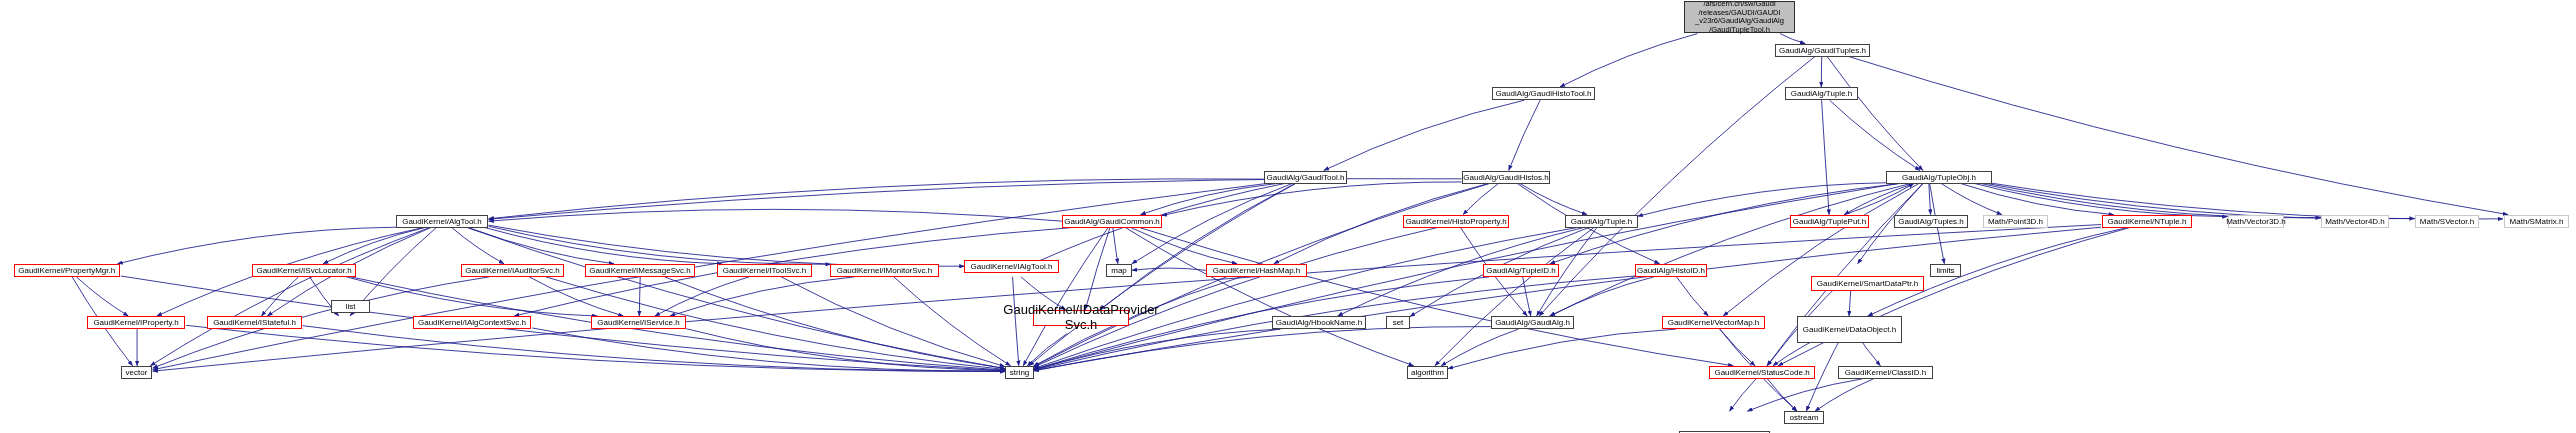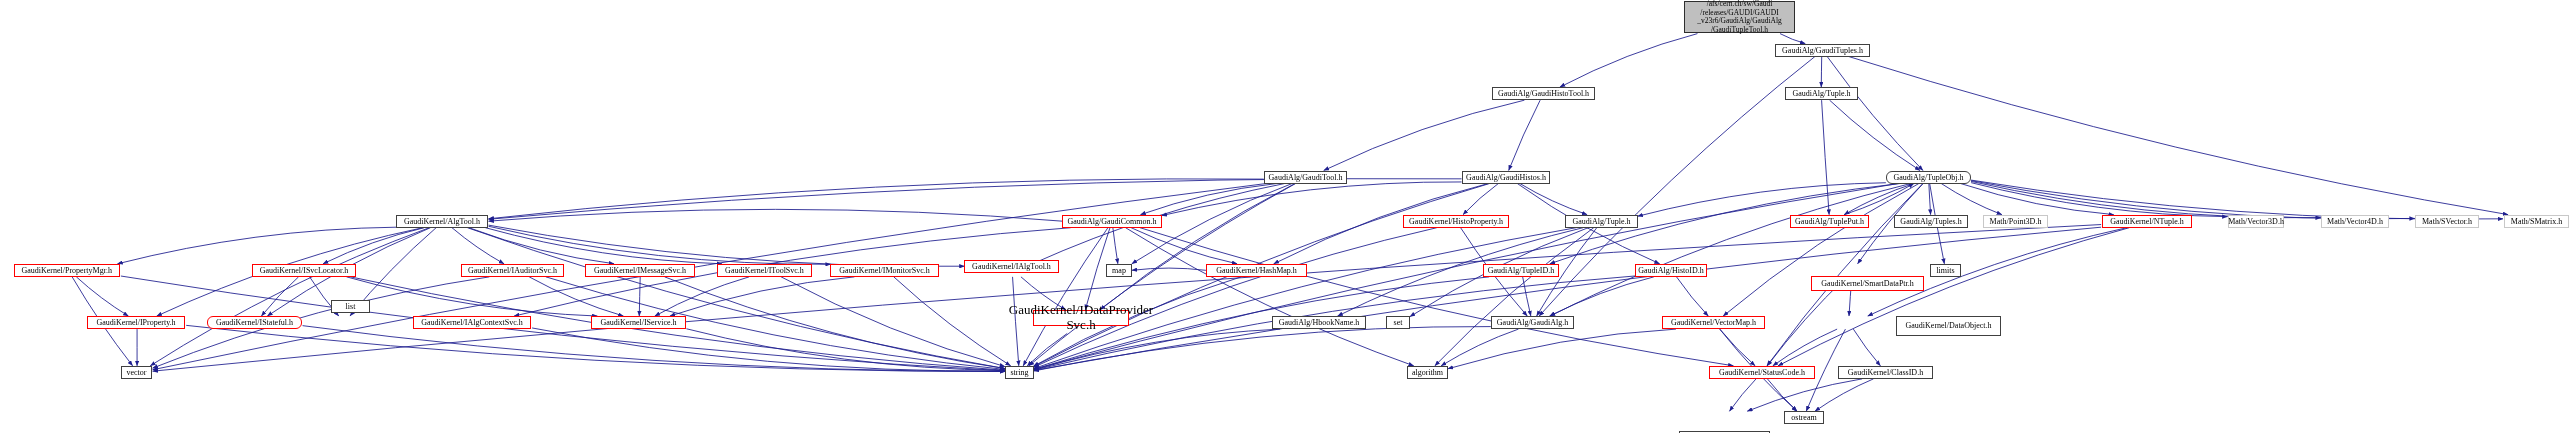--- a/index.html
+++ b/index.html
@@ -1,17 +1,17 @@
 <!DOCTYPE html>
 <html style="font-size:10px"><head>
 <meta charset="utf-8">
 <style>
   html,body{margin:0;padding:0;background:#ffffff;}
   #canvas{position:relative;width:2576px;height:433px;background:#ffffff;
-          font-family:Liberation Serif, serif;overflow:hidden;}
+          font-family:Liberation Sans, sans-serif;overflow:hidden;}
   #edges{position:absolute;left:0;top:0;width:2576px;height:433px;}
   .node{position:absolute;box-sizing:border-box;display:flex;align-items:center;
         justify-content:center;text-align:center;background:#ffffff;
         font-size:8px;color:#000000;line-height:1.15;white-space:pre-line;
         padding:0.6px 2.5px;}
   .node.gray{background:#bfbfbf;border:0.6px solid #2d2d2d;}
   .node.red{border:0.6px solid #ff0000;}
   .node.black{border:0.6px solid #404040;}
   .node.light{border:0.6px solid #c8c8c8;}
 </style>
@@ -149,21 +149,21 @@
   <div id="node-layer">
       <div class="node gray" style="left: 1684px; top: 1.2px; width: 111px; height: 32px; font-size: 7.5px;">/afs/cern.ch/sw/Gaudi
 /releases/GAUDI/GAUDI
 _v23r6/GaudiAlg/GaudiAlg
 /GaudiTupleTool.h</div>
       <div class="node black" style="left: 1775px; top: 44px; width: 95px; height: 13px;">GaudiAlg/GaudiTuples.h</div>
       <div class="node black" style="left: 1492px; top: 87px; width: 103px; height: 13px;">GaudiAlg/GaudiHistoTool.h</div>
       <div class="node black" style="left: 1785px; top: 87px; width: 73px; height: 13px;">GaudiAlg/Tuple.h</div>
       <div class="node black" style="left: 1264px; top: 171px; width: 83px; height: 13px;">GaudiAlg/GaudiTool.h</div>
       <div class="node black" style="left: 1462px; top: 171px; width: 88px; height: 13px;">GaudiAlg/GaudiHistos.h</div>
-      <div class="node black" style="left: 1886px; top: 171px; width: 85px; height: 13px; border-radius: 6px;">GaudiAlg/TupleObj.h</div>
+      <div class="node black" style="left: 1886px; top: 171px; width: 106px; height: 13px;">GaudiAlg/TupleObj.h</div>
       <div class="node black" style="left: 396px; top: 215px; width: 92px; height: 13px;">GaudiKernel/AlgTool.h</div>
       <div class="node red" style="left: 1062px; top: 215px; width: 100px; height: 13px;">GaudiAlg/GaudiCommon.h</div>
       <div class="node red" style="left: 1403px; top: 215px; width: 106px; height: 13px;">GaudiKernel/HistoProperty.h</div>
       <div class="node black" style="left: 1565px; top: 215px; width: 73px; height: 13px;">GaudiAlg/Tuple.h</div>
       <div class="node red" style="left: 1790px; top: 215px; width: 79px; height: 13px;">GaudiAlg/TuplePut.h</div>
       <div class="node black" style="left: 1894px; top: 215px; width: 74px; height: 13px;">GaudiAlg/Tuples.h</div>
       <div class="node light" style="left: 1983px; top: 215px; width: 65px; height: 13px;">Math/Point3D.h</div>
       <div class="node red" style="left: 2102px; top: 215px; width: 90px; height: 13px;">GaudiKernel/NTuple.h</div>
       <div class="node light" style="left: 2228px; top: 215px; width: 56px; height: 13px;">Math/Vector3D.h</div>
       <div class="node light" style="left: 2321px; top: 215px; width: 68px; height: 13px;">Math/Vector4D.h</div>
@@ -176,31 +176,31 @@
       <div class="node red" style="left: 717px; top: 264px; width: 95px; height: 13px;">GaudiKernel/IToolSvc.h</div>
       <div class="node red" style="left: 830px; top: 264px; width: 109px; height: 13px;">GaudiKernel/IMonitorSvc.h</div>
       <div class="node red" style="left: 964px; top: 260px; width: 95px; height: 13px;">GaudiKernel/IAlgTool.h</div>
       <div class="node black" style="left: 1106px; top: 264px; width: 26px; height: 13px;">map</div>
       <div class="node red" style="left: 1206px; top: 264px; width: 101px; height: 13px;">GaudiKernel/HashMap.h</div>
       <div class="node red" style="left: 1483px; top: 264px; width: 76px; height: 13px;">GaudiAlg/TupleID.h</div>
       <div class="node red" style="left: 1635px; top: 264px; width: 72px; height: 13px;">GaudiAlg/HistoID.h</div>
       <div class="node red" style="left: 1796px; top: 276px; width: 113px; height: 15px; margin-left: 15px;">GaudiKernel/SmartDataPtr.h</div>
       <div class="node black" style="left: 1930px; top: 264px; width: 31px; height: 13px;">limits</div>
       <div class="node red" style="left: 87px; top: 316px; width: 98px; height: 13px;">GaudiKernel/IProperty.h</div>
-      <div class="node red" style="left: 207px; top: 316px; width: 95px; height: 13px; border-radius: 6px;">GaudiKernel/IStateful.h</div>
+      <div class="node red" style="left: 207px; top: 316px; width: 95px; height: 13px;">GaudiKernel/IStateful.h</div>
       <div class="node black" style="left: 331px; top: 300px; width: 39px; height: 13px;">list</div>
       <div class="node red" style="left: 413px; top: 316px; width: 118px; height: 13px;">GaudiKernel/IAlgContextSvc.h</div>
       <div class="node red" style="left: 591px; top: 316px; width: 95px; height: 13px;">GaudiKernel/IService.h</div>
       <div class="node red" style="left: 1033px; top: 310px; width: 96px; height: 16px; font-size: 13px;">GaudiKernel/IDataProvider
 Svc.h</div>
       <div class="node black" style="left: 1272px; top: 316px; width: 94px; height: 13px;">GaudiAlg/HbookName.h</div>
       <div class="node black" style="left: 1386px; top: 316px; width: 24px; height: 13px;">set</div>
       <div class="node black" style="left: 1491px; top: 316px; width: 83px; height: 13px;">GaudiAlg/GaudiAlg.h</div>
       <div class="node red" style="left: 1662px; top: 316px; width: 103px; height: 13px;">GaudiKernel/VectorMap.h</div>
-      <div class="node black" style="left: 1896px; top: 316px; width: 105px; height: 20px;">GaudiKernel/DataObject.h</div>
+      <div class="node black" style="left: 1797px; top: 316px; width: 105px; height: 27px;">GaudiKernel/DataObject.h</div>
       <div class="node black" style="left: 121px; top: 366px; width: 31px; height: 13px;">vector</div>
       <div class="node black" style="left: 1005px; top: 366px; width: 29px; height: 13px;">string</div>
       <div class="node black" style="left: 1407px; top: 366px; width: 41px; height: 13px;">algorithm</div>
       <div class="node red" style="left: 1709px; top: 366px; width: 106px; height: 13px;">GaudiKernel/StatusCode.h</div>
       <div class="node black" style="left: 1838px; top: 366px; width: 95px; height: 13px;">GaudiKernel/ClassID.h</div>
       <div class="node black" style="left: 1679px; top: 411px; width: 91px; height: 13px; margin-top: 20px;">GaudiKernel/Kernel.h</div>
       <div class="node black" style="left: 1784px; top: 411px; width: 40px; height: 13px;">ostream</div>
     </div>
 </div>
 

